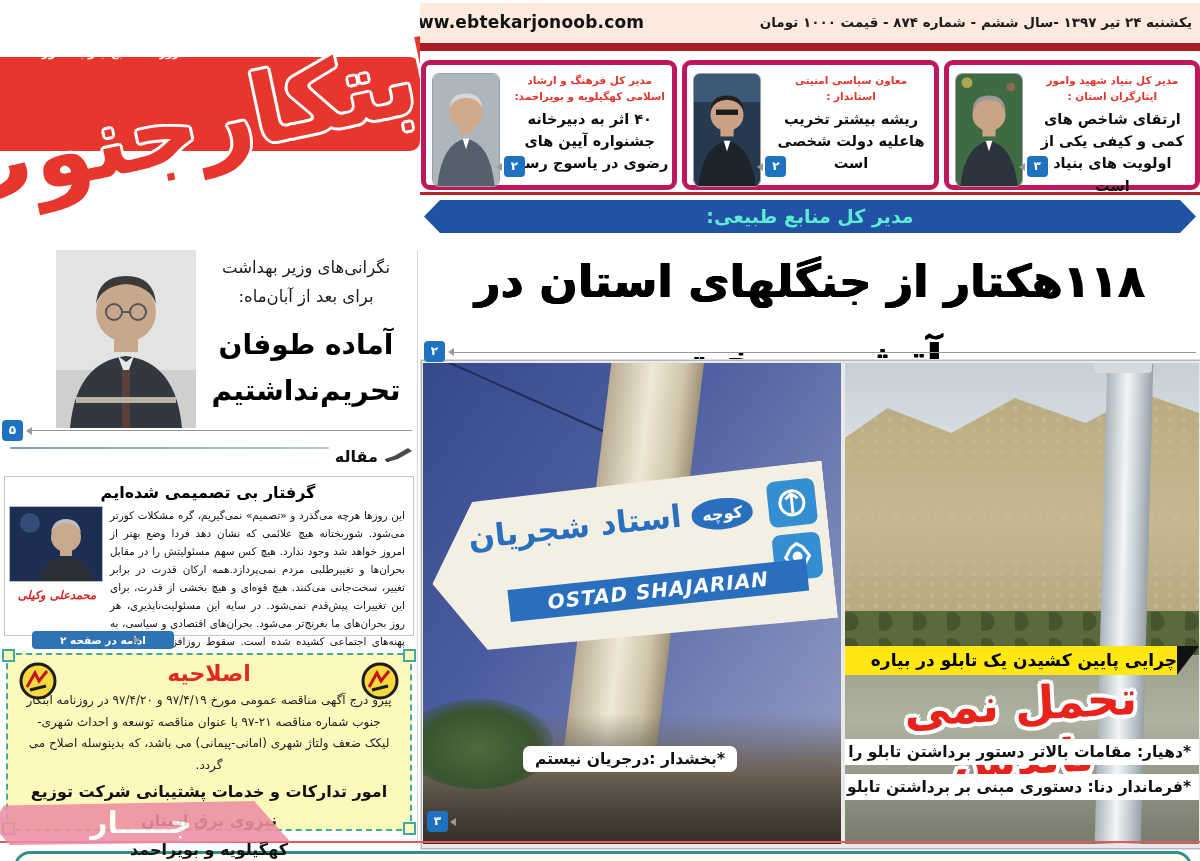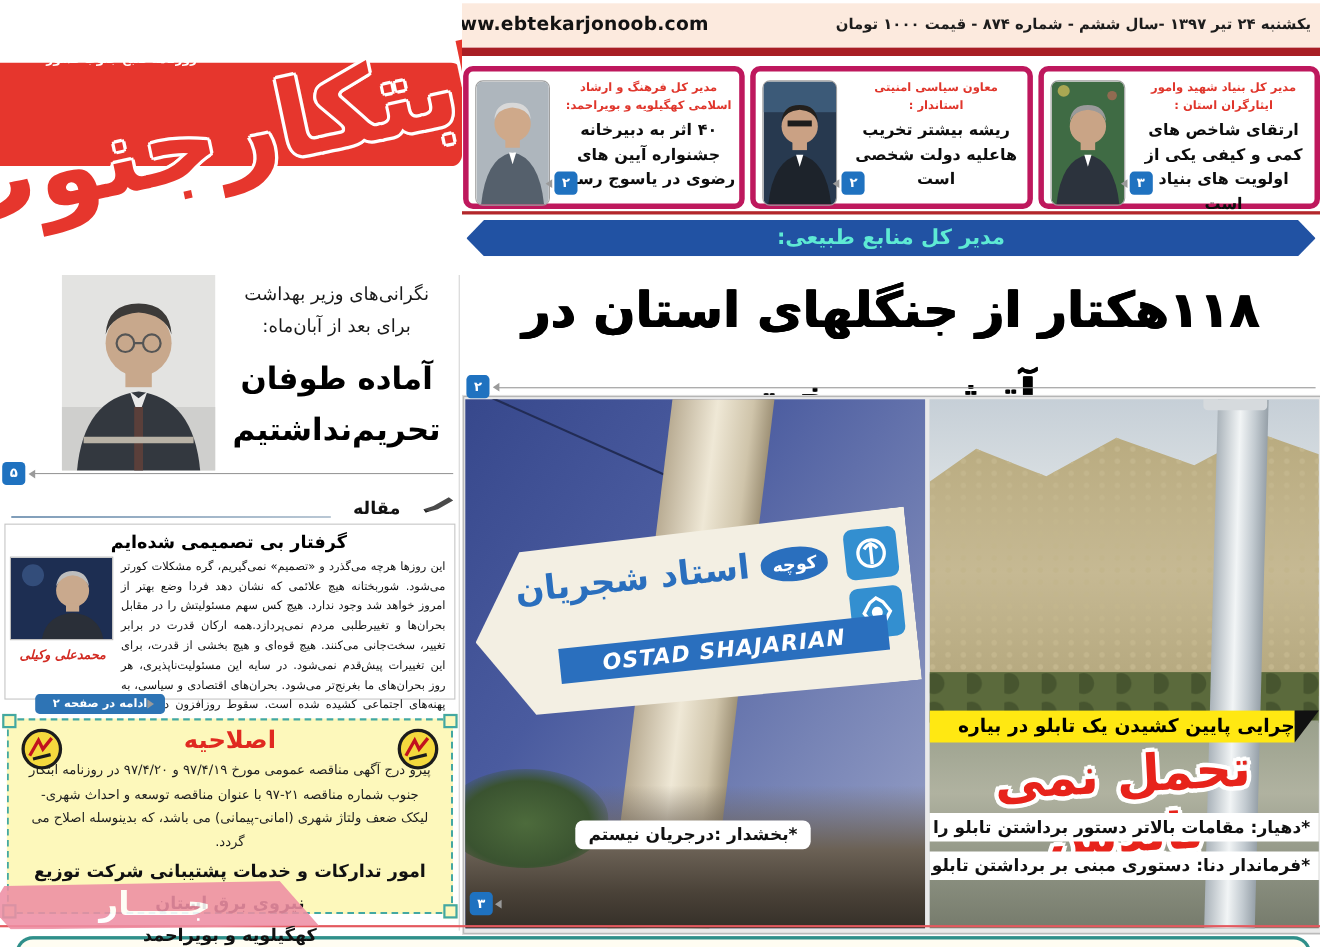--- a/index.html
+++ b/index.html
@@ -57,34 +57,34 @@
   .minister-photo svg{display:block;width:100%;height:100%;}
   .minister-text{position:absolute;right:4px;top:8px;width:212px;text-align:center;direction:rtl;}
   .m-kicker{font-size:16.5px;color:#1a1a1a;line-height:1.75;}
   .m-title{font-size:28px;font-weight:bold;color:#000;line-height:1.65;margin-top:10px;letter-spacing:-.5px;}
   .m-line{position:absolute;left:30px;top:184px;width:382px;height:1px;background:#9a9a9a;}
   .minister .pagebox{top:174px;left:2px;}
   .minister .pagebox-arrow{top:181px;left:26px;}
 
   
   .article-sec{position:absolute;left:4px;top:447px;width:410px;height:200px;direction:rtl;}
-  .art-head{display:flex;align-items:flex-end;gap:20px;height:24px;}
+  .art-head{display:flex;align-items:flex-start;gap:6px;height:24px;}
   .art-icon{flex:none;}
   .art-label{flex:none;font-size:16px;font-weight:bold;color:#111;}
   .art-rule{flex:1;height:2px;background:linear-gradient(90deg,#7f9db9,#b9c7d4);border-radius:2px;margin-left:6px;}
   .art-box{position:relative;margin-top:5px;height:152px;border:1px solid #c5c5c5;background:#fff;padding:4px 8px 2px 6px;}
   .art-title{text-align:center;font-size:16px;font-weight:bold;color:#000;margin:2px 0 4px 0;}
   .art-flex{display:flex;gap:7px;}
   .art-text{flex:1;font-size:10.4px;color:#101010;text-align:justify;line-height:1.73;}
   .art-side{width:92px;flex:none;}
   .art-photo{width:92px;height:74px;border:1px solid #bbb;overflow:hidden;}
   .art-photo svg{display:block;width:100%;height:100%;}
   .art-author{margin-top:6px;color:#d22a22;font-size:11.5px;font-weight:bold;text-align:center;font-style:italic;}
   .continue-btn{position:absolute;left:28px;top:184px;background:#2e74b5;color:#fff;font-size:10.5px;font-weight:bold;
-                padding:3px 16px;border-radius:4px;direction:rtl;}
+                padding:3px 28px;border-radius:4px;direction:rtl;}
   .continue-arrow{position:absolute;left:130px;top:189px;width:0;height:0;border-top:4px solid transparent;border-bottom:4px solid transparent;border-left:6px solid #9a9a9a;}
 
   
   .correction{position:absolute;left:6px;top:653px;width:402px;height:174px;background:#fdf8bb;
               border:2px dashed #43a8a2;border-radius:10px;direction:rtl;z-index:2;}
   .corner{position:absolute;width:9px;height:9px;border:2px solid #43a8a2;background:#fdf8bb;}
   .corner.tl{left:-6px;top:-6px;} .corner.tr{right:-6px;top:-6px;}
   .corner.bl{left:-6px;bottom:-6px;} .corner.br{right:-6px;bottom:-6px;}
   .corr-logo{position:absolute;top:6px;width:40px;height:40px;}
   .corr-logo.right{right:10px;} .corr-logo.left{left:10px;}

